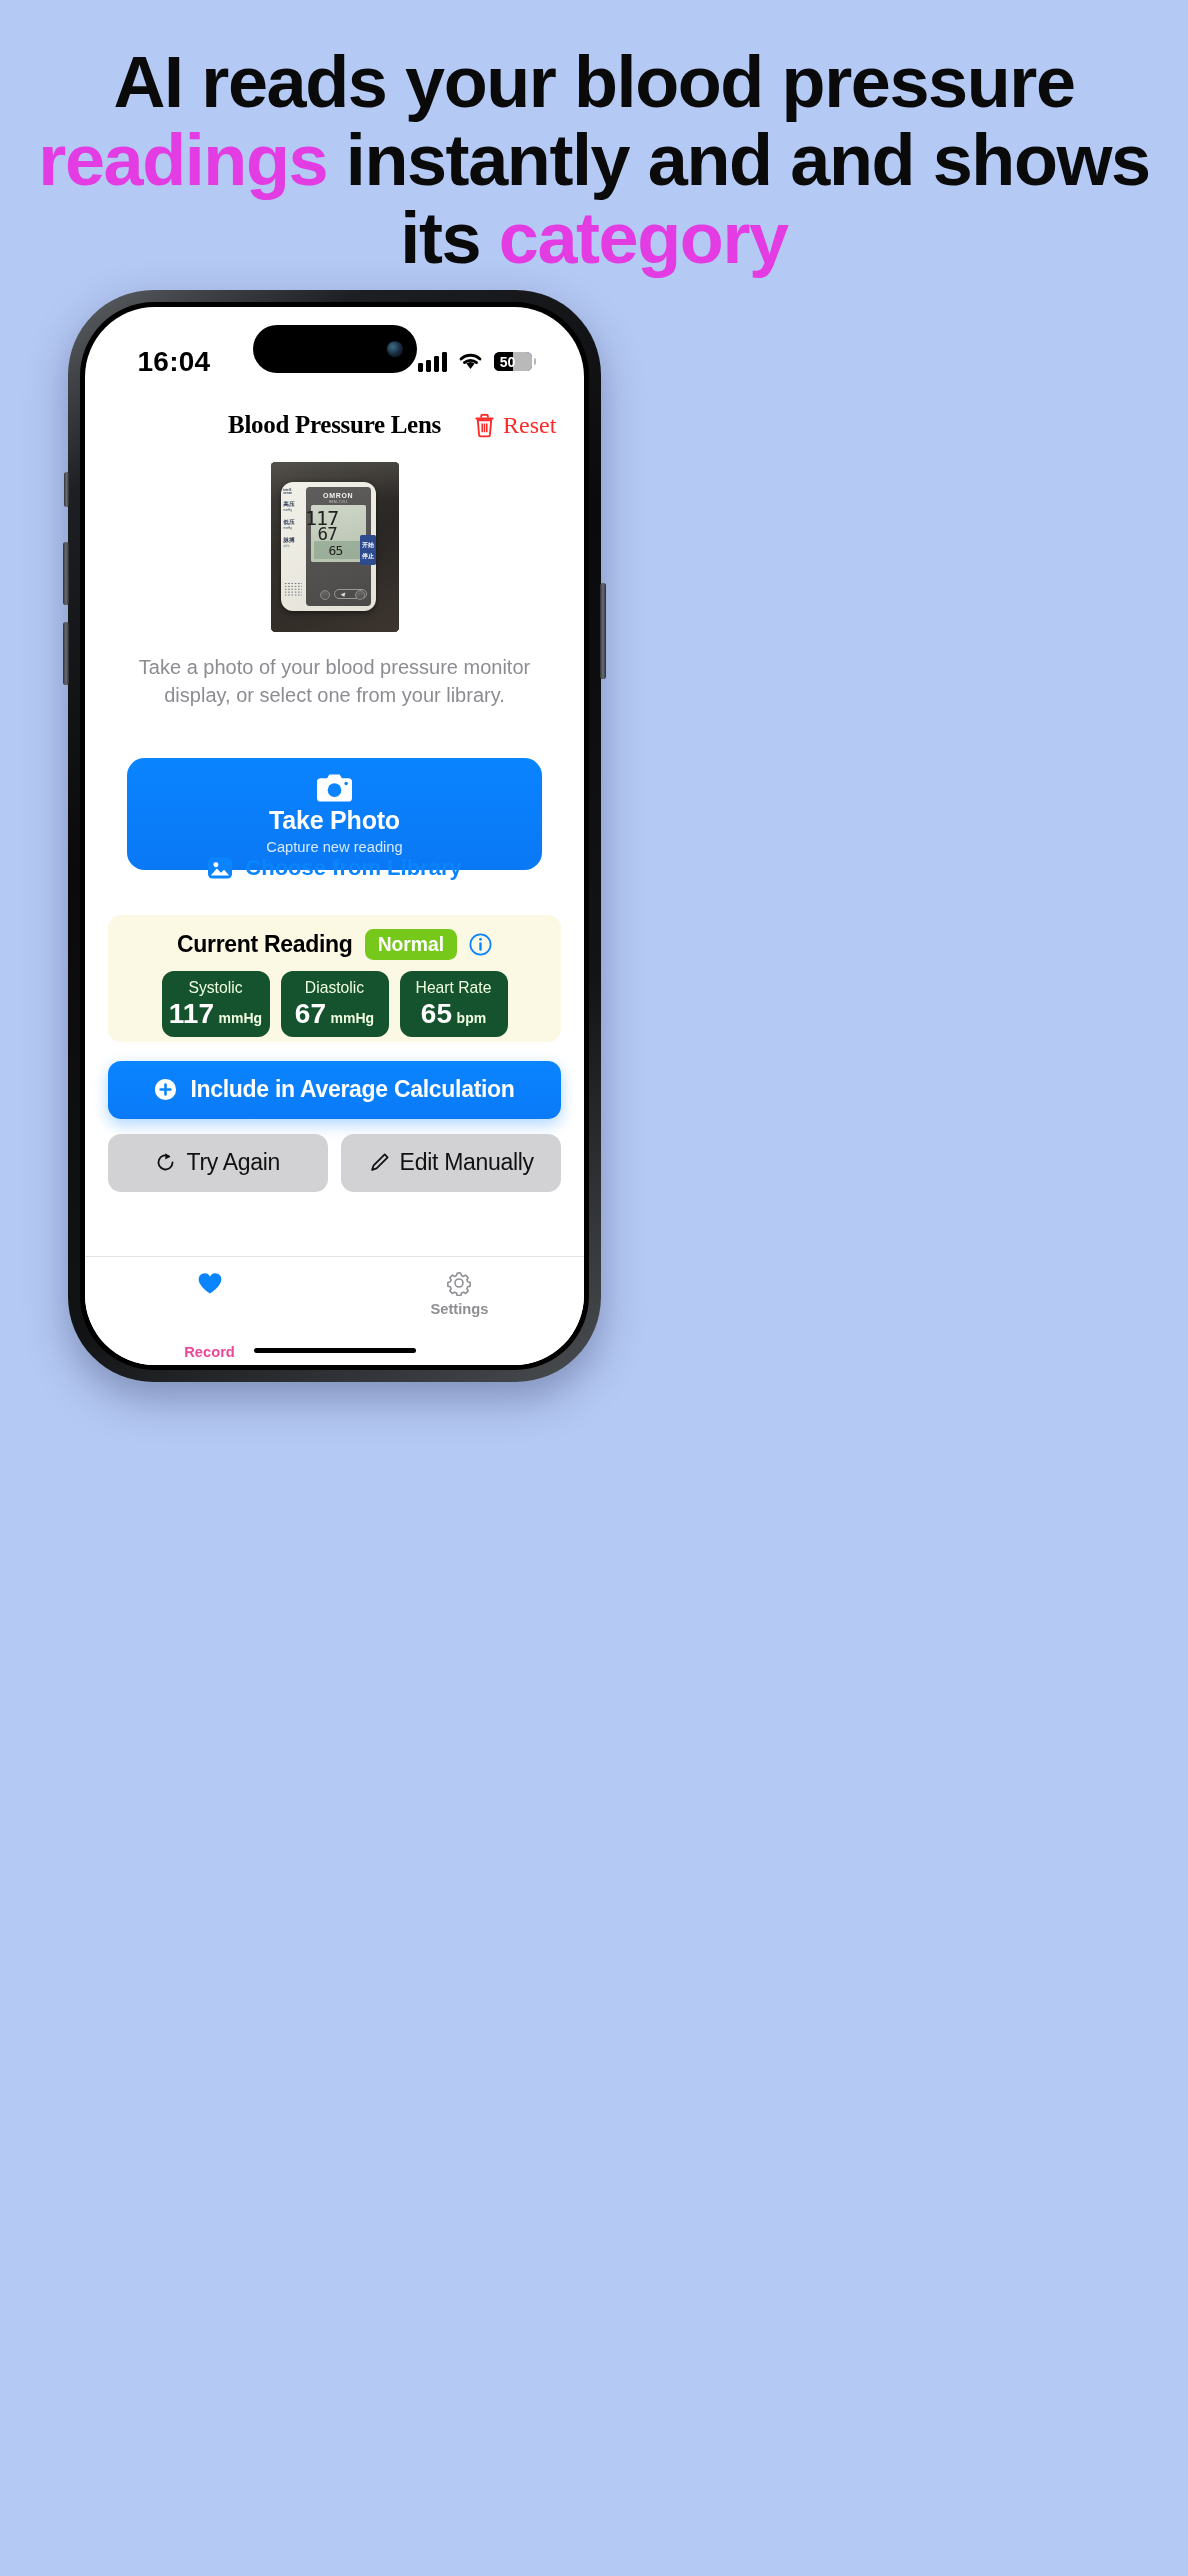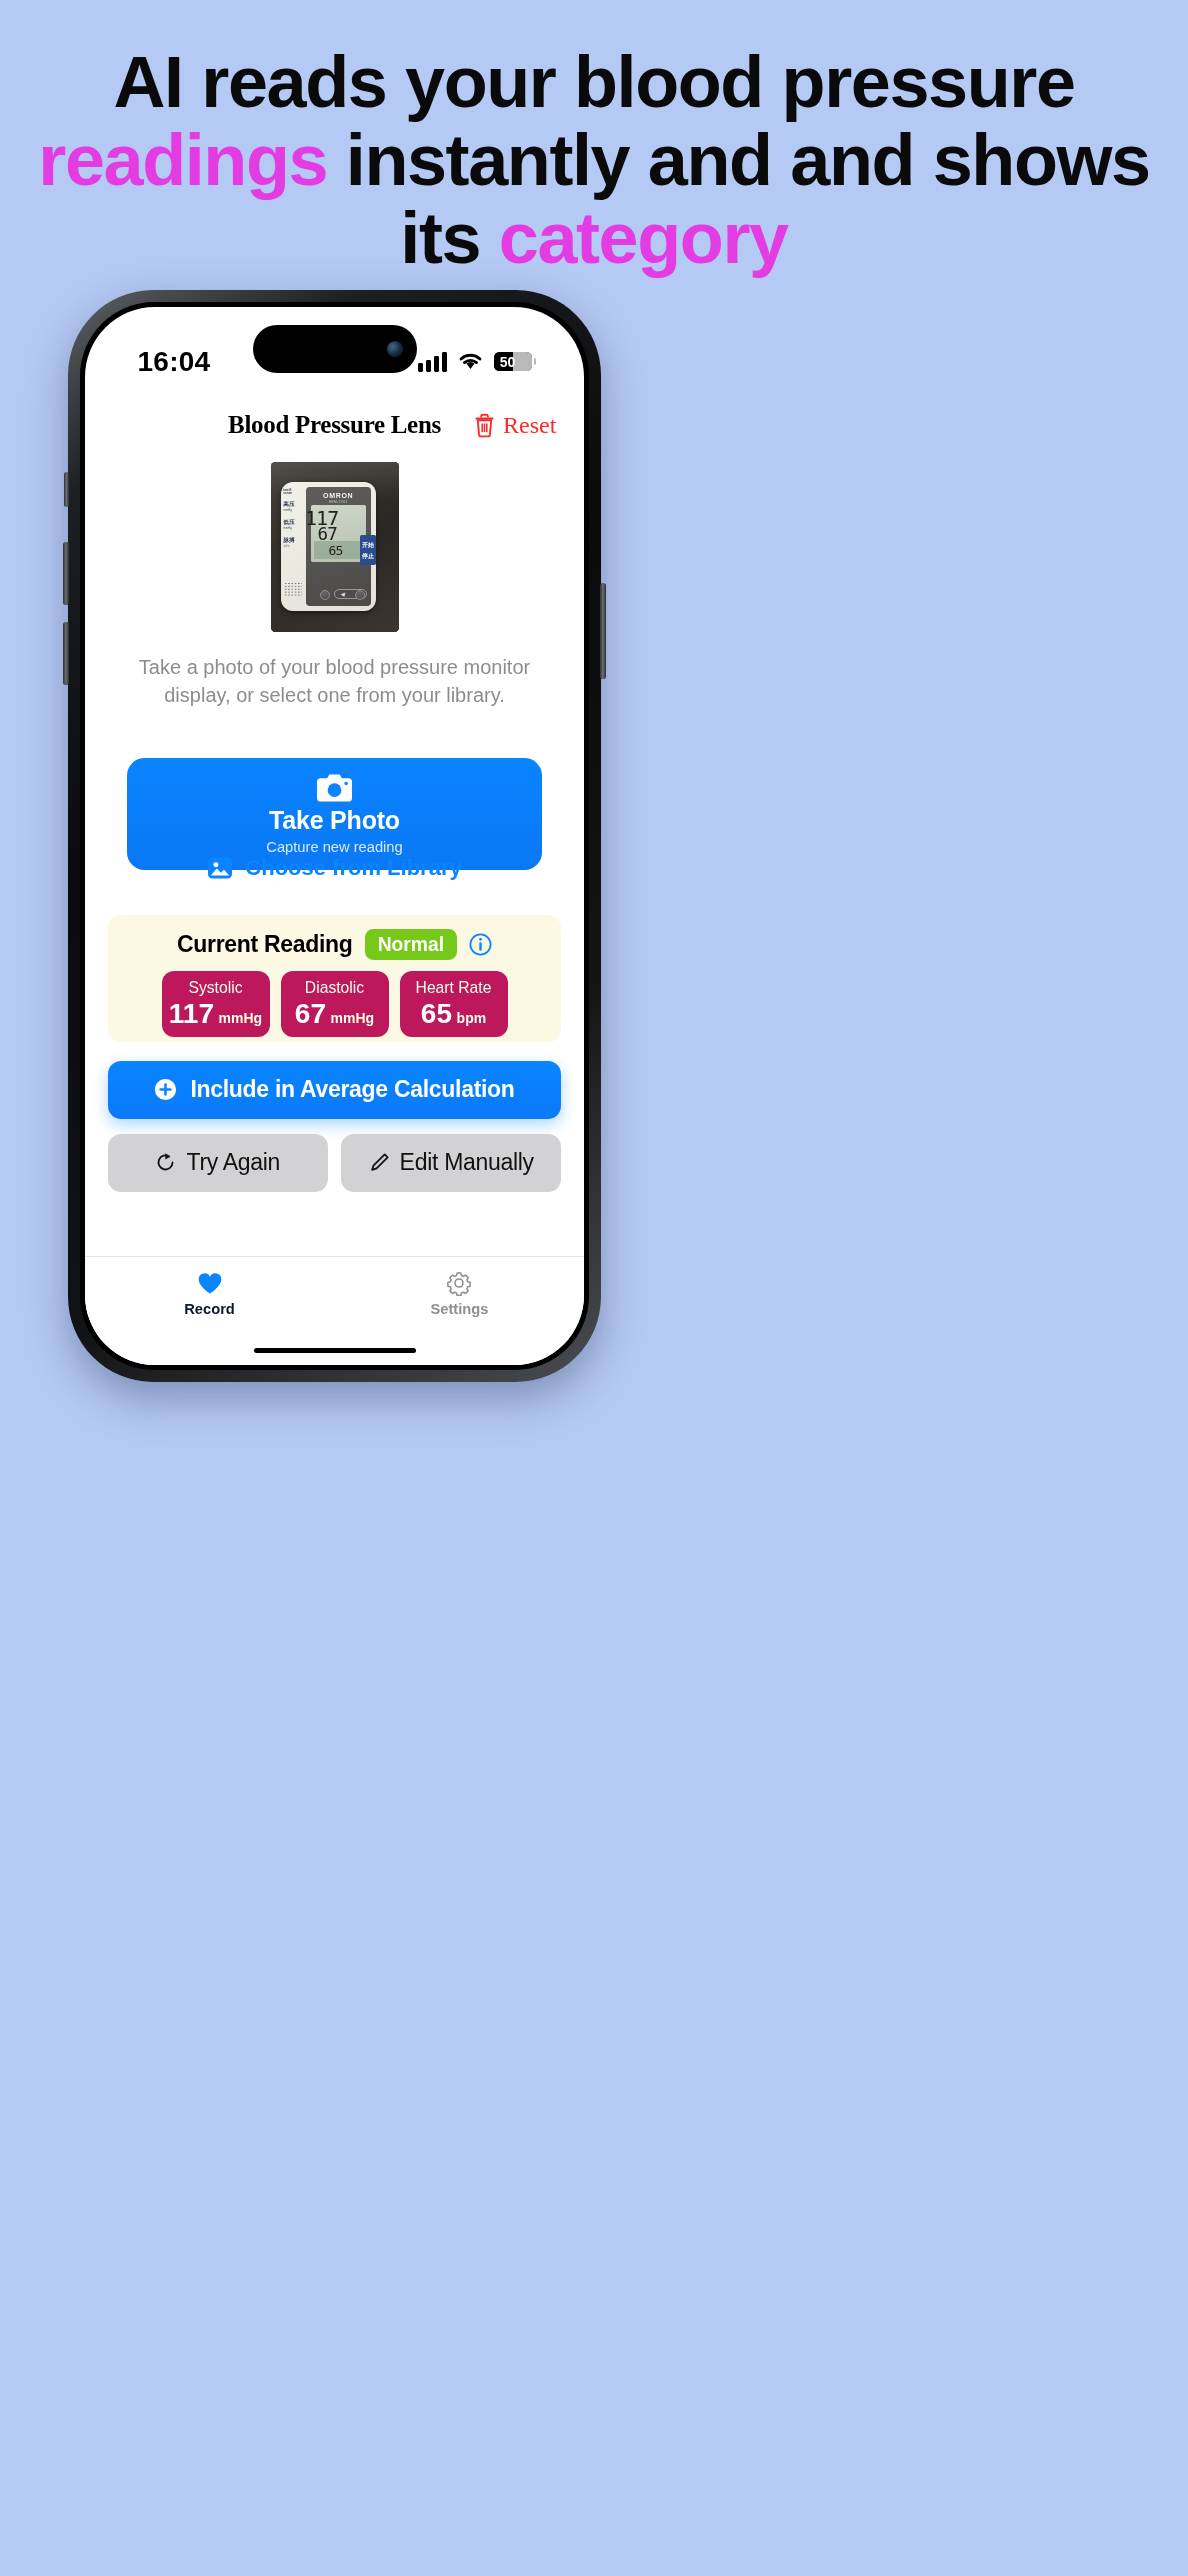--- a/index.html
+++ b/index.html
@@ -194,21 +194,21 @@
   }
   .rc-head { display: flex; align-items: center; justify-content: center; gap: 12px; }
   .rc-title { font-size: 23px; font-weight: 700; color: #000; letter-spacing: -0.3px; }
   .badge {
     background: #76c81a; color: #fff; font-size: 19.3px; font-weight: 600;
     padding: 4.6px 13px; border-radius: 8.3px;
   }
   .info-icon { width: 23px; height: 23px; }
   .tiles { display: flex; gap: 11px; justify-content: center; margin-top: 11px; }
   .tile {
-    width: 108px; height: 66px; background: #be185d; border-radius: 12px;
+    width: 108px; height: 66px; background: #14532d; border-radius: 12px;
     display: flex; flex-direction: column; align-items: center; justify-content: center;
     gap: 0.9px;
   }
   .tile-label { color: #f2ffe2; font-size: 15.7px; }
   .tile-valrow { display: flex; align-items: baseline; gap: 4.6px; }
   .tile-value { color: #fff; font-size: 28px; font-weight: 700; }
   .tile-unit { color: #f2ffe2; font-size: 14px; font-weight: 600; }
 
   
   .include-btn {
@@ -231,21 +231,21 @@
 
   
   .tabbar {
     position: absolute; bottom: 0; left: 0; right: 0; height: 109px;
     border-top: 0.6px solid #e3e3e6; background: #fff;
     display: flex;
   }
   .tab { flex: 1; display: flex; flex-direction: column; align-items: center; justify-content: flex-start; padding-top: 13px; gap: 4.6px; }
   .tab-icon { width: 26px; height: 26px; }
   .tab-label { font-size: 14.7px; font-weight: 600; }
-  .tab.active .tab-label { color: #0f172a; }
+  .tab.active .tab-label { color: #ec4899; margin-top: 43px; }
   .tab.inactive .tab-label { color: #8e8e93; }
   .home-indicator {
     position: absolute; bottom: 12px; left: 50%; transform: translateX(-50%);
     width: 162px; height: 5.5px; border-radius: 2.8px; background: #000;
   }
 </style>
 </head>
 <body>
 
 <div class="headline">

